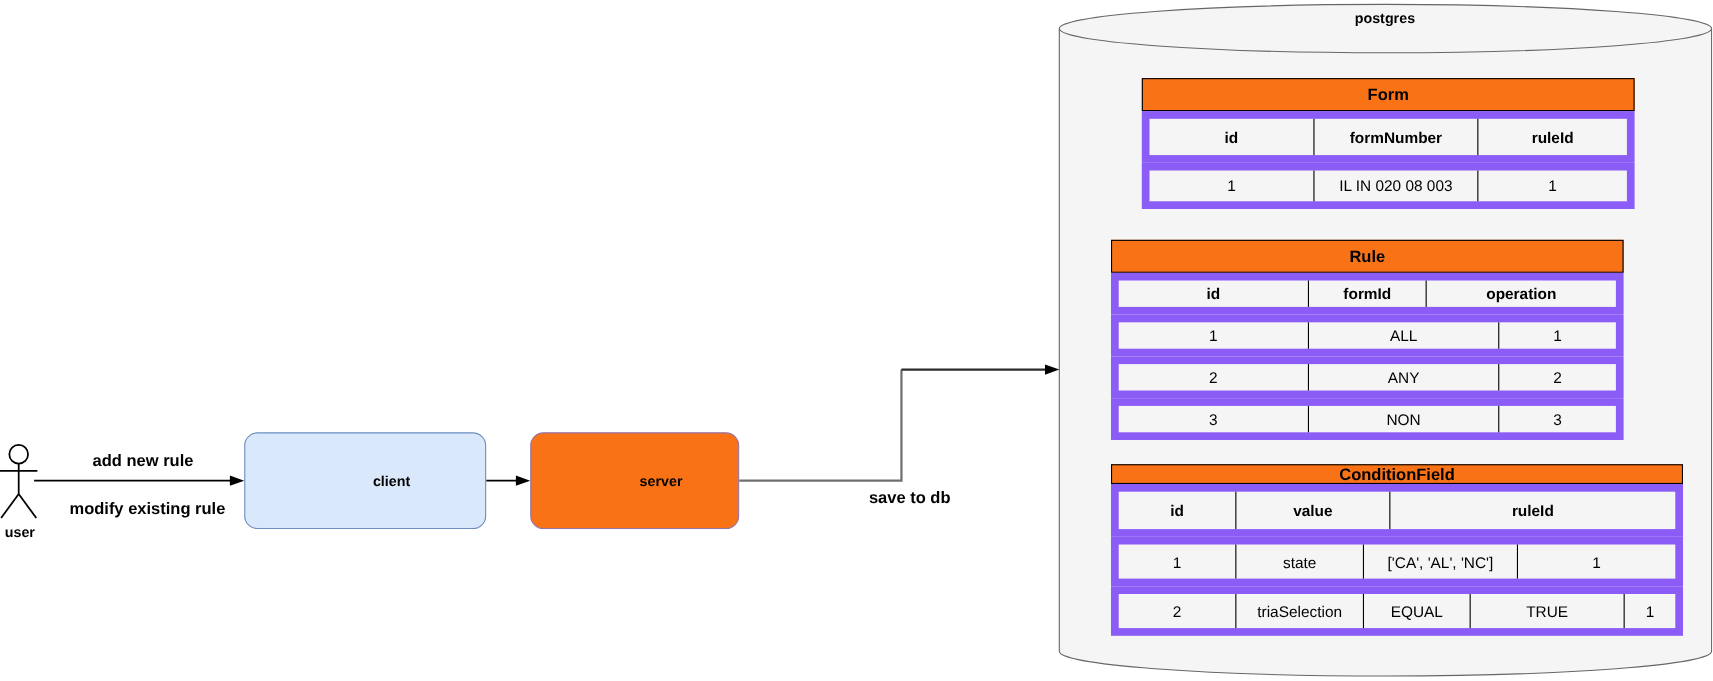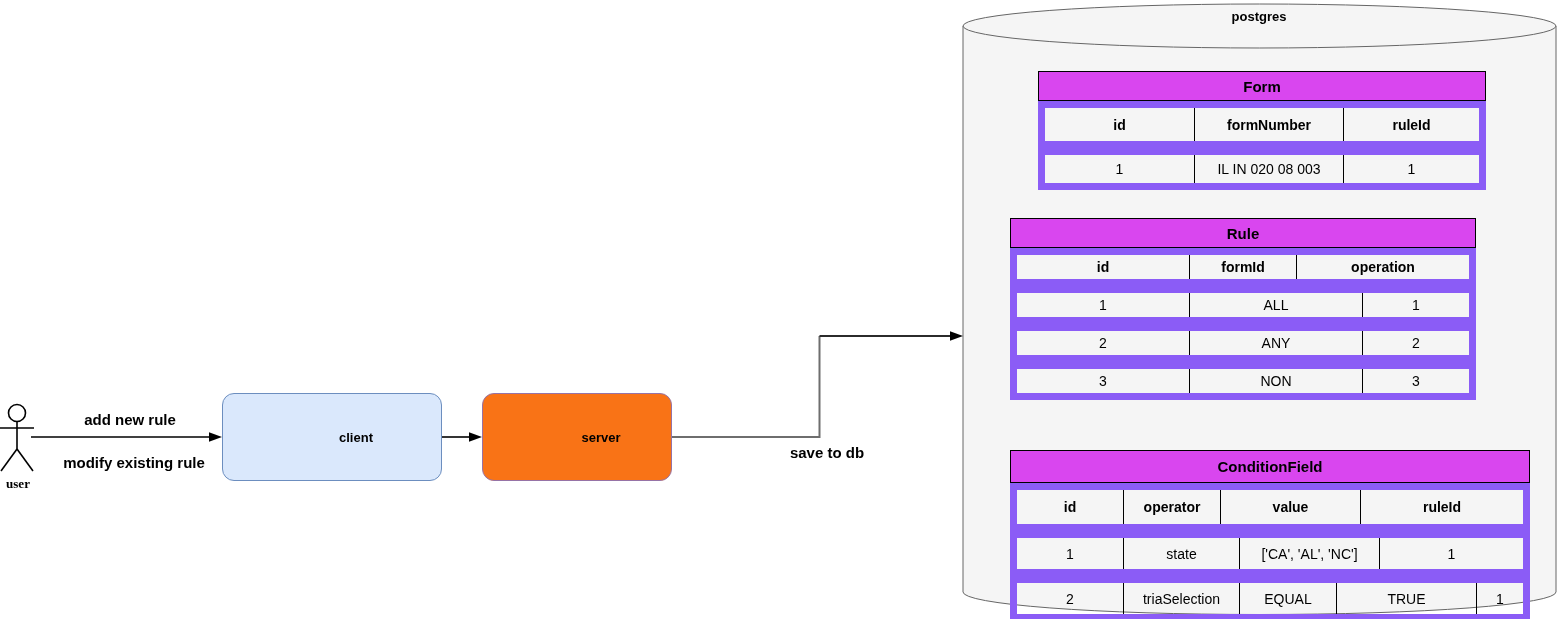--- a/index.html
+++ b/index.html
@@ -8,37 +8,37 @@
     width:1557px;height:619px;
     background:#ffffff;
     font-family:"Liberation Sans", sans-serif;
     color:#000;
     overflow:hidden;
   }
   svg.layer{position:absolute;left:0;top:0;z-index:0;}
 
   .lbl{position:absolute;font-weight:bold;white-space:nowrap;z-index:2;}
   .edge-lbl{font-size:15px;transform:translateX(-50%);}
-  .actor-lbl{font-size:13px;left:0;top:476px;width:36px;text-align:center;font-family:Liberation Serif, serif;}
+  .actor-lbl{font-size:13px;left:0;top:476px;width:36px;text-align:center;}
   .pg-lbl{font-size:13px;left:1259px;top:9px;transform:translateX(-50%);}
 
   .node{
     position:absolute;z-index:1;
     display:flex;align-items:center;justify-content:center;
     font-weight:bold;font-size:13px;
     border-radius:12px;box-sizing:border-box;padding-left:48px;
   }
   .node.client{left:222px;top:393px;width:220px;height:88px;
     background:#dae8fc;border:1px solid #6c8ebf;}
   .node.server{left:482px;top:393px;width:190px;height:88px;
     background:#f97316;border:1px solid #9673a6;}
 
   .dbtable{position:absolute;z-index:2;box-sizing:border-box;}
   .ttitle{
-    box-sizing:border-box;border:1px solid #000;background:#d946ef;
+    box-sizing:border-box;border:1px solid #000;background:#f97316;
     display:flex;align-items:center;justify-content:center;
     font-weight:bold;font-size:15px;
   }
   .trow{display:flex;box-sizing:border-box;border:7px solid #8b5cf6;}
   .tcell{
     box-sizing:border-box;border-left:1px solid #000;
     display:flex;align-items:center;justify-content:center;
     font-size:14px;overflow:hidden;white-space:nowrap;
   }
   .tcell:first-child{border-left:none;}
@@ -53,21 +53,21 @@
   .t-form .tcell.c1{width:149px;}
 
   .t-rule{left:1010px;top:218px;width:466px;}
   .t-rule .ttitle{height:30px;}
   .t-rule .trow.hd{height:38px;}
   .t-rule .trow.dr{height:38px;}
   .t-rule .tcell.c0{width:172px;}
   .t-rule .tcell.c1{width:173px;}
 
   .t-cond{left:1010px;top:422px;width:520px;}
-  .t-cond .ttitle{height:33px;margin-top:28px;}
+  .t-cond .ttitle{height:18px;}
   .t-cond .trow.hd{height:48px;}
   .t-cond .trow.dr{height:45px;}
   .t-cond .tcell.c0{width:106px;}
   .t-cond .tcell.c1{width:116px;}
   .t-cond .tcell.c2{width:97px;}
   .t-cond .tcell.c3{width:140px;}
 </style>
 </head>
 <body>
 
@@ -162,21 +162,20 @@
           <div class="tcell c2 last">3</div>
         </div>
       </div>
   </div>
 
   <div class="dbtable t-cond">
     <div class="ttitle">ConditionField</div>
     <div class="tb">
         <div class="trow hd">
           <div class="tcell c0">id</div>
-          <div class="tcell c2">operator</div>
           <div class="tcell c3">value</div>
           <div class="tcell c4 last">ruleId</div>
         </div>
         <div class="trow dr">
           <div class="tcell c0">1</div>
           <div class="tcell c1">state</div>
           <div class="tcell c3">['CA', 'AL', 'NC']</div>
           <div class="tcell c4 last">1</div>
         </div>
         <div class="trow dr">

